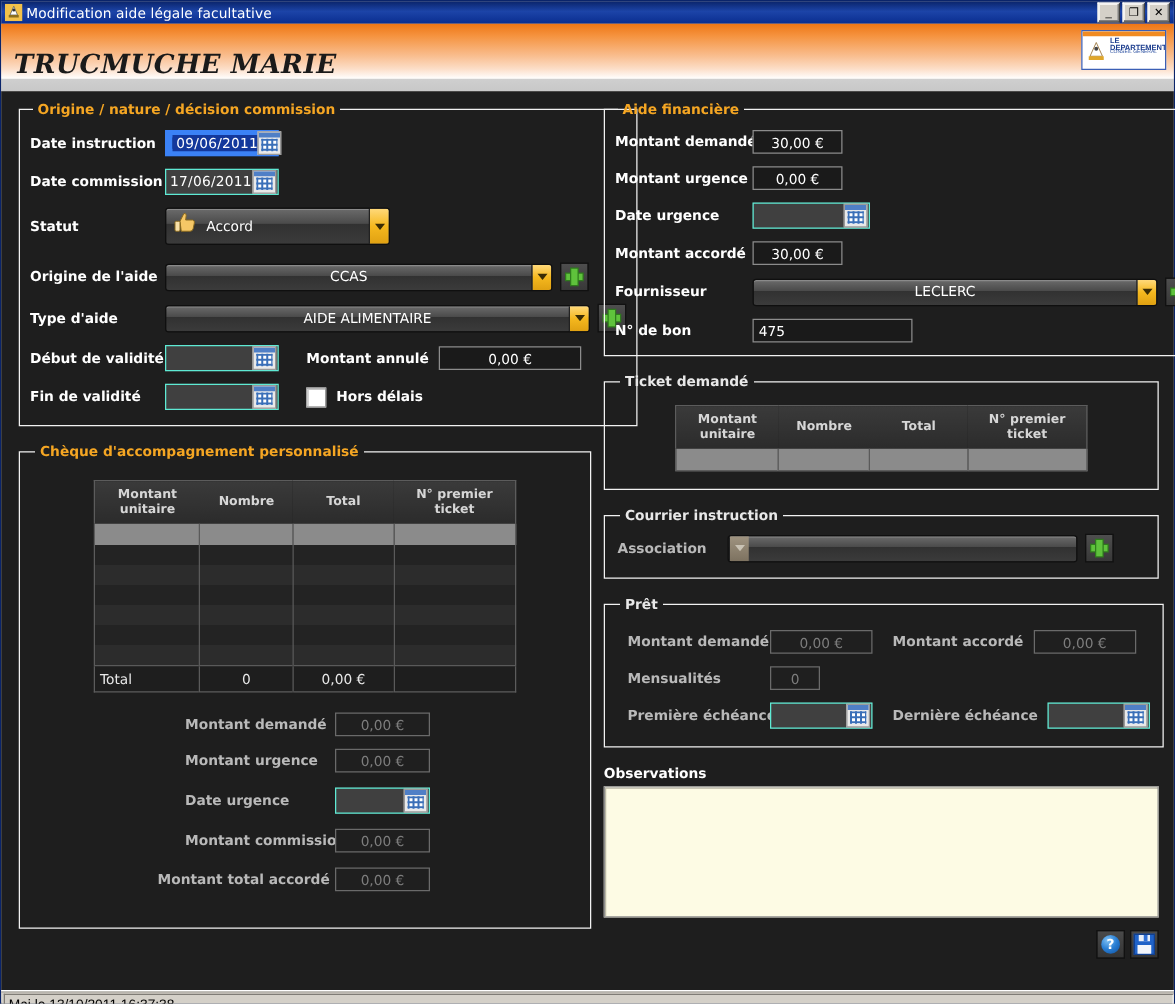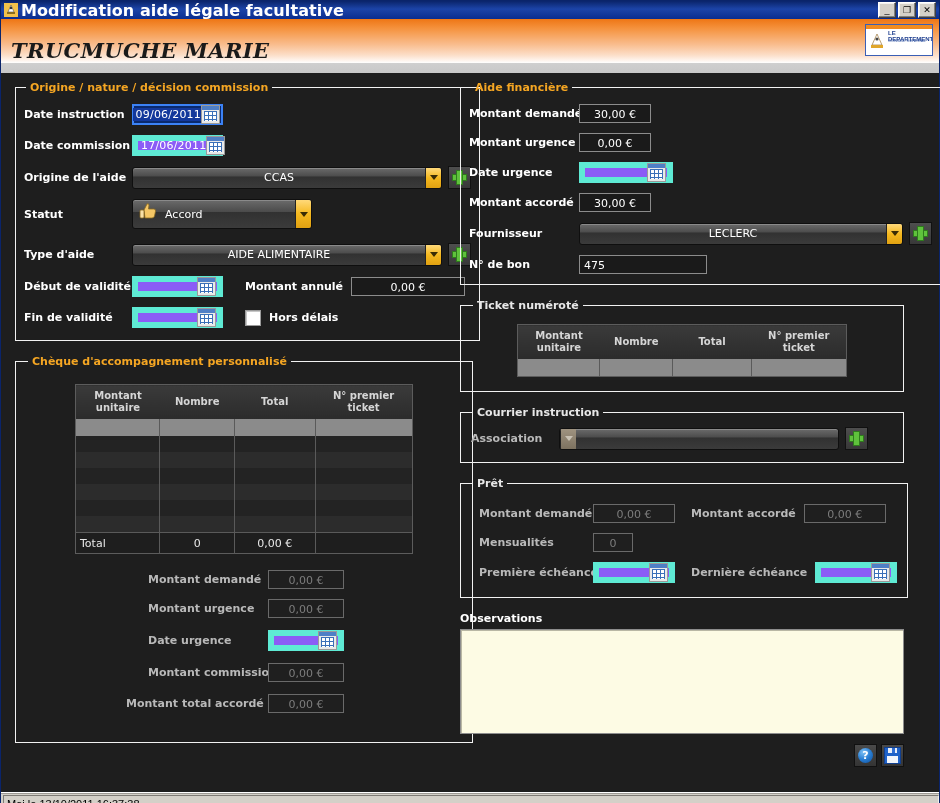--- a/index.html
+++ b/index.html
@@ -8,21 +8,21 @@
     font-family:"Liberation Sans",sans-serif;
     background:#1c1c1c;
     -webkit-font-smoothing:none;
   }
   
   .window{width:940px;height:803px;box-sizing:border-box;
     border:1px solid #0a246a;background:#d4d0c8;position:relative;}
   .titlebar{height:18px;background:linear-gradient(to bottom,#0a246a 0%,#1c44a8 45%,#0a2d8f 100%);
     display:flex;align-items:center;padding:0 2px;box-sizing:border-box;}
   .title-icon{width:14px;height:14px;margin:0 3px 0 1px;flex:0 0 auto;position:relative;}
-  .title-text{color:#fff;font-size:16px;font-weight:bold;letter-spacing:.1px;
+  .title-text{color:#fff;font-size:11px;font-weight:normal;letter-spacing:.1px;
     font-family:"DejaVu Sans",sans-serif;white-space:nowrap;}
   .title-btns{margin-left:auto;display:flex;gap:2px;padding-right:1px;}
   .tbtn{width:16px;height:14px;background:#d4d0c8;border:1px solid #fff;
     border-right-color:#404040;border-bottom-color:#404040;
     box-shadow:inset -1px -1px 0 #808080,inset 1px 1px 0 #f4f2ef;
     display:flex;align-items:center;justify-content:center;
     font-size:9px;line-height:1;color:#000;font-family:"Liberation Sans",sans-serif;}
   
   .banner{height:44px;background:linear-gradient(to bottom,#ee7615 0%,#f5933f 22%,#f9bd8e 58%,#fcdec8 82%,#ffffff 100%);
     position:relative;display:flex;align-items:flex-end;}
@@ -33,42 +33,42 @@
   .logo-bar{position:absolute;left:0;top:0;width:100%;height:4px;background:#f18b21;}
   .logo-txt{position:absolute;left:22px;top:5px;font-size:6px;line-height:6px;color:#1f3f8f;
     font-family:"Liberation Sans",sans-serif;font-weight:bold;}
   .logo-sub{position:absolute;left:22px;top:13px;font-size:4px;line-height:5px;color:#2a4fa0;
     font-family:"Liberation Sans",sans-serif;}
   .logo-mark{position:absolute;left:3px;top:7px;width:16px;height:18px;}
   .banner-strip{height:10px;background:linear-gradient(to bottom,#cfcfcf,#c8c8c8);}
   
   .body-dark{background:#1e1e1e;height:719px;position:relative;box-sizing:border-box;}
   .col-left{position:absolute;left:14px;top:8px;width:458px;}
-  .col-right{position:absolute;left:459px;top:8px;width:444px;}
+  .col-right{position:absolute;left:482px;top:8px;width:444px;}
   fieldset.grp{
     border:1px solid #f2f2f2;margin:0 0 14px 0;padding:10px 8px 10px 8px;
     box-sizing:border-box;background:transparent;}
   fieldset.grp > legend{
     color:#f5a623;font-size:11px;font-weight:bold;padding:0 4px;margin-left:2px;
     font-family:"DejaVu Sans",sans-serif;}
   fieldset.grp.plain > legend{color:#e8e8e8;}
   .lbl{color:#ffffff;font-size:11px;font-weight:bold;font-family:"DejaVu Sans",sans-serif;
     white-space:nowrap;}
   .lbl.dim{color:#b9b9b9;}
   .row{display:flex;align-items:center;margin-bottom:10px;}
   
   .tf{background:#1a1a1a;border:1px solid #8c8c8c;height:19px;line-height:19px;
     color:#ffffff;font-size:11px;font-family:"DejaVu Sans",sans-serif;
     box-sizing:border-box;text-align:center;padding:0 4px;}
   .tf.dis{color:#7d7d7d;border-color:#6a6a6a;background:#1f1f1f;}
   .tf.left{text-align:left;}
   
-  .datef{position:relative;height:21px;border:6px solid #5eead4;background:#8b5cf6;
+  .datef{position:relative;height:21px;border:1px solid #5eead4;background:#404040;
     box-sizing:border-box;display:flex;align-items:center;}
-  .datef.focus{border:2px solid #3b82f6;background:#0a2a6e;justify-content:flex-end;}
+  .datef.focus{border:6px solid #3b82f6;background:#0a2a6e;}
   .datef .dval{flex:1;color:#fff;font-size:11px;padding-left:3px;
     font-family:"DejaVu Sans",sans-serif;letter-spacing:.2px;}
   .datef.focus .dval{background:#13389c;}
   .calbtn{width:17px;height:17px;margin-right:1px;flex:0 0 auto;
     background:#e9e9e9;border:1px solid #9a9a9a;position:relative;overflow:hidden;}
   .calbtn .top{position:absolute;left:0;top:0;right:0;height:4px;background:#4f7fc6;}
   .calbtn .grid{position:absolute;left:2px;top:5px;right:2px;bottom:2px;
     background:
       linear-gradient(to right,#3a6fb8 1.5px,transparent 1.5px) 0 0/4px 100%,
       linear-gradient(to bottom,#3a6fb8 1.5px,transparent 1.5px) 0 0/100% 4px;
@@ -199,50 +199,50 @@
           <span class="lbl" style="width:108px">Date commission</span>
           <span class="datef" style="width:91px">
             <span class="dval">17/06/2011</span>
             <span class="calbtn">
                 <span class="top"></span>
                 <span class="grid"></span>
               </span>
           </span>
         </div>
 
-        <div class="row">
-          <span class="lbl" style="width:108px">Origine de l'aide</span>
-          <span class="combo" style="width:310px">
-            <span class="ctext">CCAS</span>
-            <span class="arrow">
-                <i></i>
-              </span>
-          </span>
-          <span class="plus"></span>
-        </div>
-
         <div class="row" style="margin-bottom:14px">
           <span class="lbl" style="width:108px">Statut</span>
           <span class="combo leftalign" style="width:180px;height:30px">
             <span class="thumb">
               <svg width="20" height="18" viewBox="0 0 20 18">
                 <path d="M6 8 L9 2 Q10.5 1 11 3 L10.5 7 L16 7 Q18 7.3 17.5 9.3 L16.5 14 Q16 16 14 16 L7 16 Z" fill="#f5c766" stroke="#8a6a1f" stroke-width=".8"></path>
                 <rect x="2" y="8" width="4" height="8" rx="1" fill="#f8e0a8" stroke="#8a6a1f" stroke-width=".8"></rect>
               </svg>
             </span>
             <span class="ctext" style="padding-left:32px">Accord</span>
             <span class="arrow">
                 <i></i>
               </span>
           </span>
         </div>
 
         <div class="row">
+          <span class="lbl" style="width:108px">Origine de l'aide</span>
+          <span class="combo" style="width:310px">
+            <span class="ctext">CCAS</span>
+            <span class="arrow">
+                <i></i>
+              </span>
+          </span>
+          <span class="plus"></span>
+        </div>
+
+        <div class="row">
           <span class="lbl" style="width:108px">Type d'aide</span>
-          <span class="combo" style="width:310px">
+          <span class="combo" style="width:340px">
             <span class="ctext">AIDE ALIMENTAIRE</span>
             <span class="arrow">
                 <i></i>
               </span>
           </span>
           <span class="plus"></span>
         </div>
 
         <div class="row">
           <span class="lbl" style="width:108px">Début de validité</span>
@@ -403,21 +403,21 @@
           </span>
           <span class="plus"></span>
         </div>
         <div class="row" style="margin-bottom:0">
           <span class="lbl" style="width:110px">N° de bon</span>
           <span class="tf left" style="width:128px">475</span>
         </div>
       </fieldset>
 
       <fieldset class="grp plain" style="padding:8px 10px 14px 10px">
-        <legend>Ticket numéroté</legend>
+        <legend>Ticket demandé</legend>
         <table class="tbl" style="width:330px;margin:4px auto 0 auto">
           <thead>
             <tr>
               <th style="width:25%">Montant unitaire</th>
               <th style="width:22%">Nombre</th>
               <th style="width:24%">Total</th>
               <th style="width:29%">N° premier ticket</th>
             </tr>
           </thead>
           <tbody>

